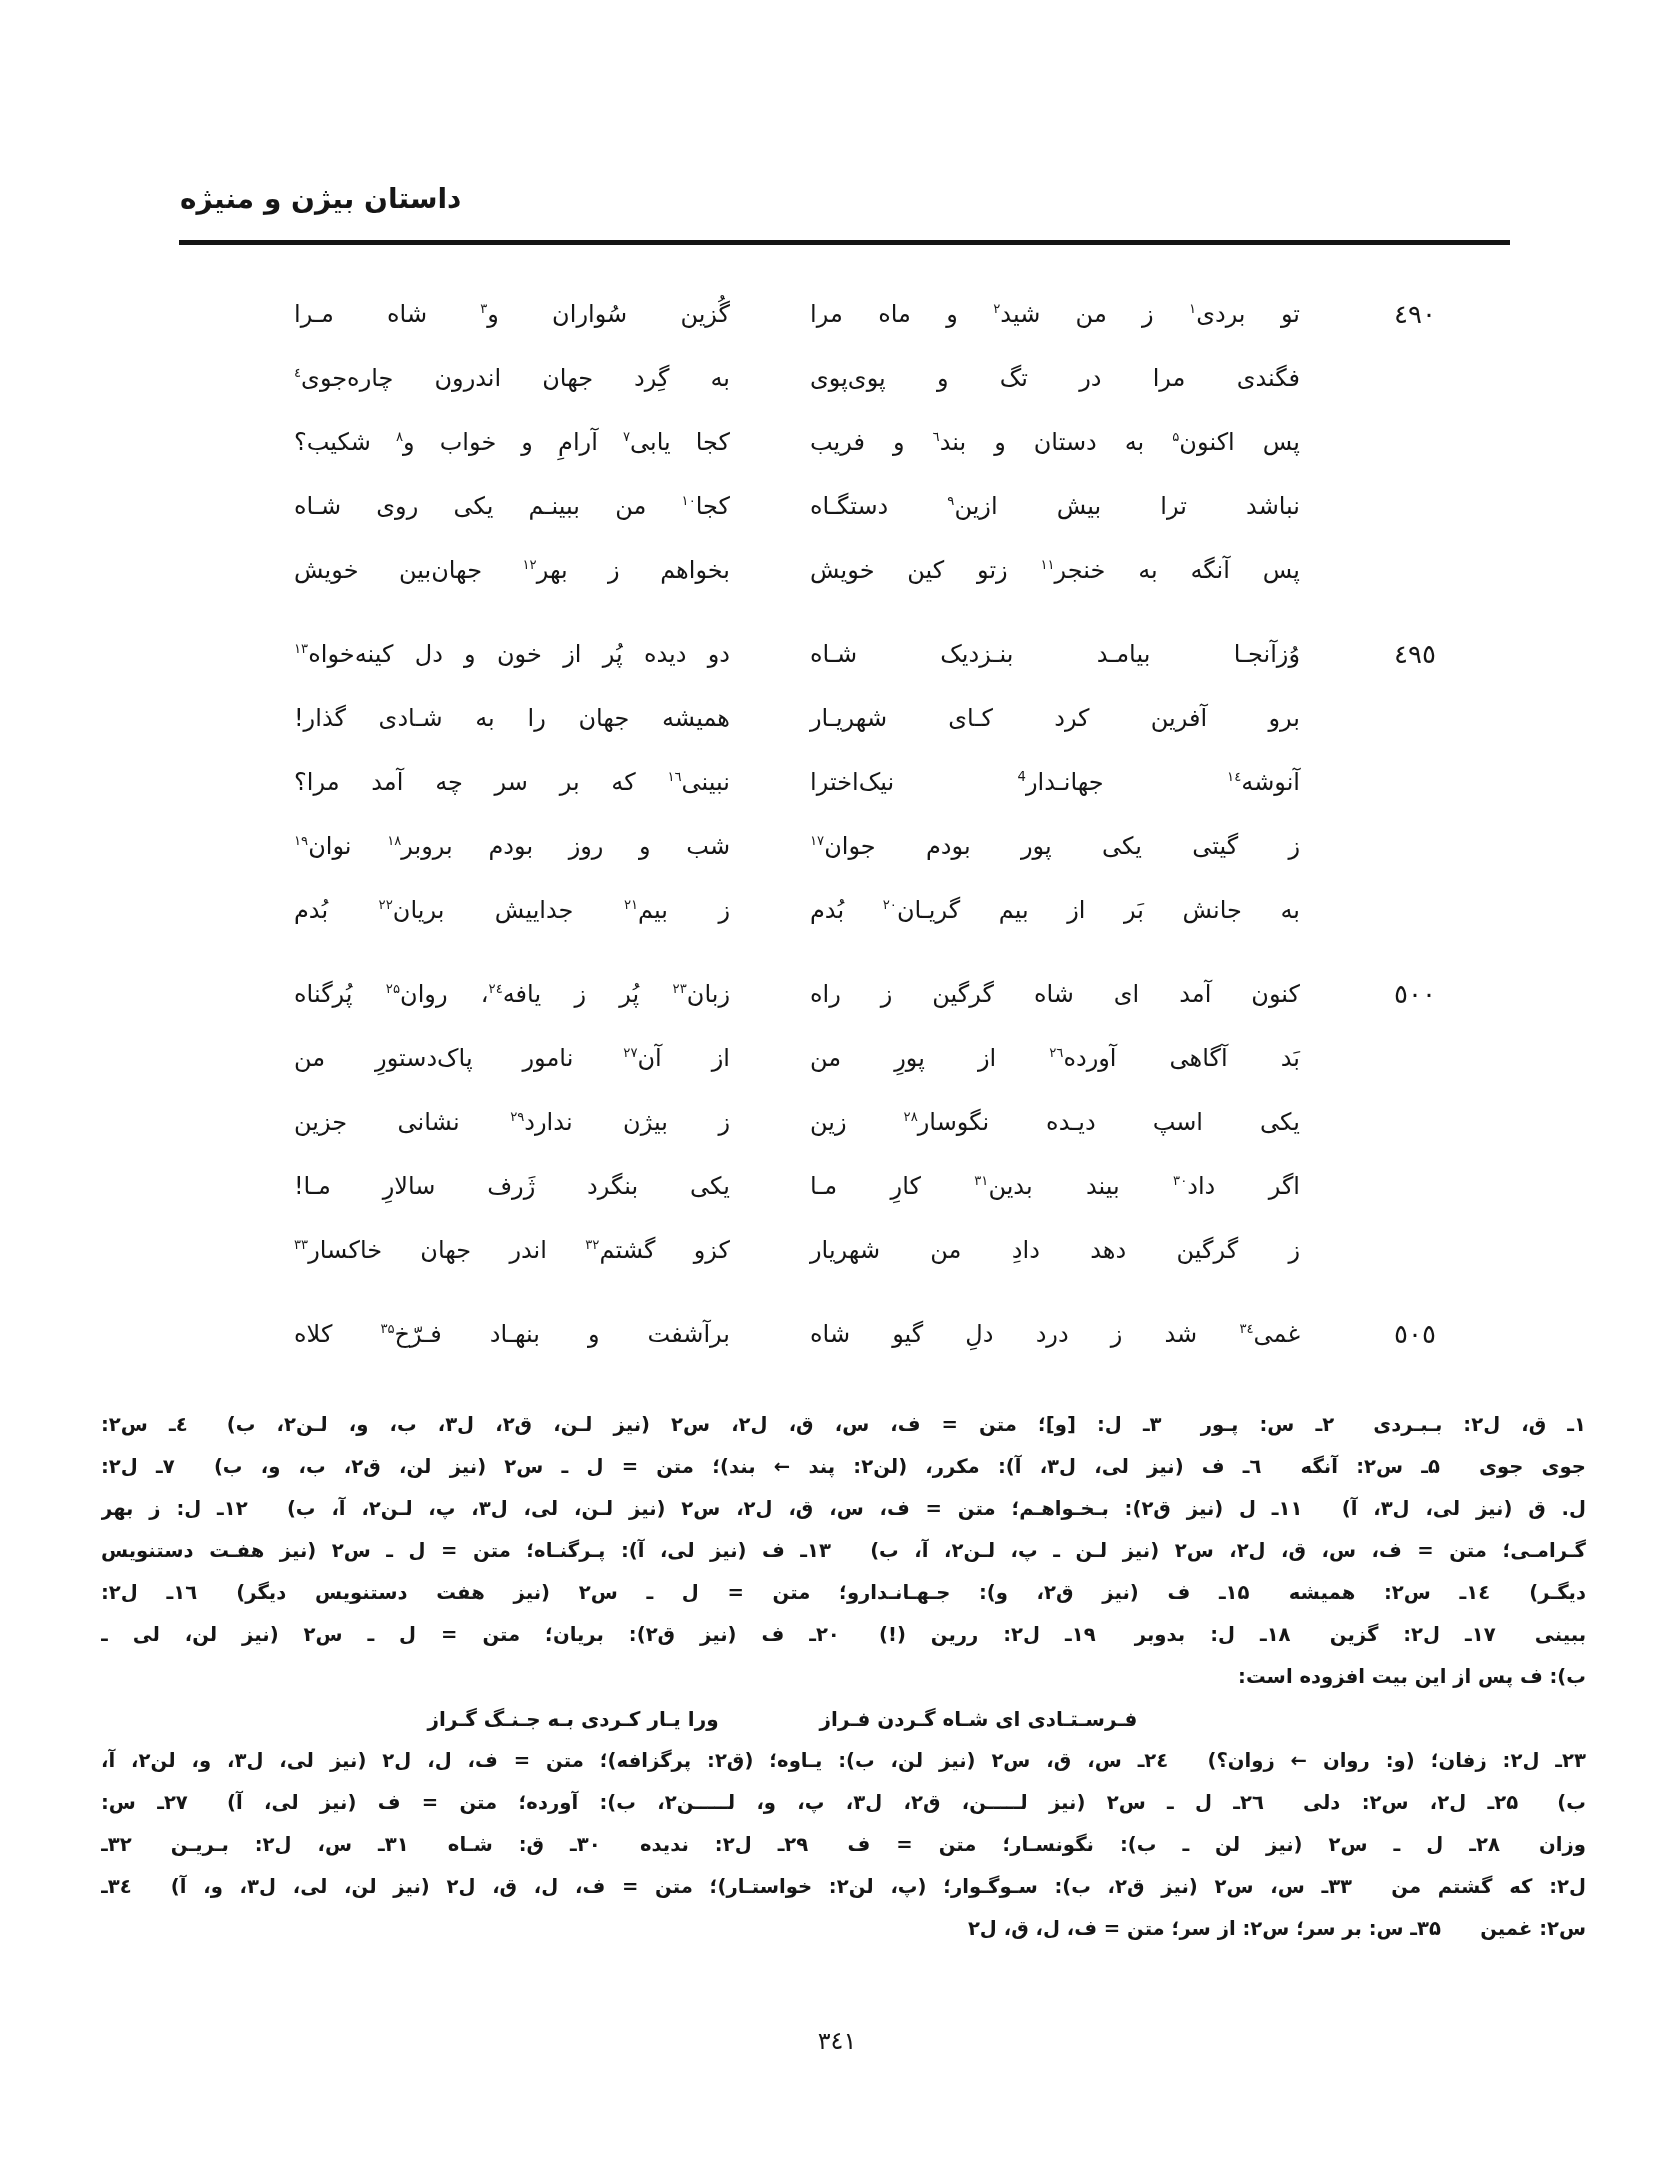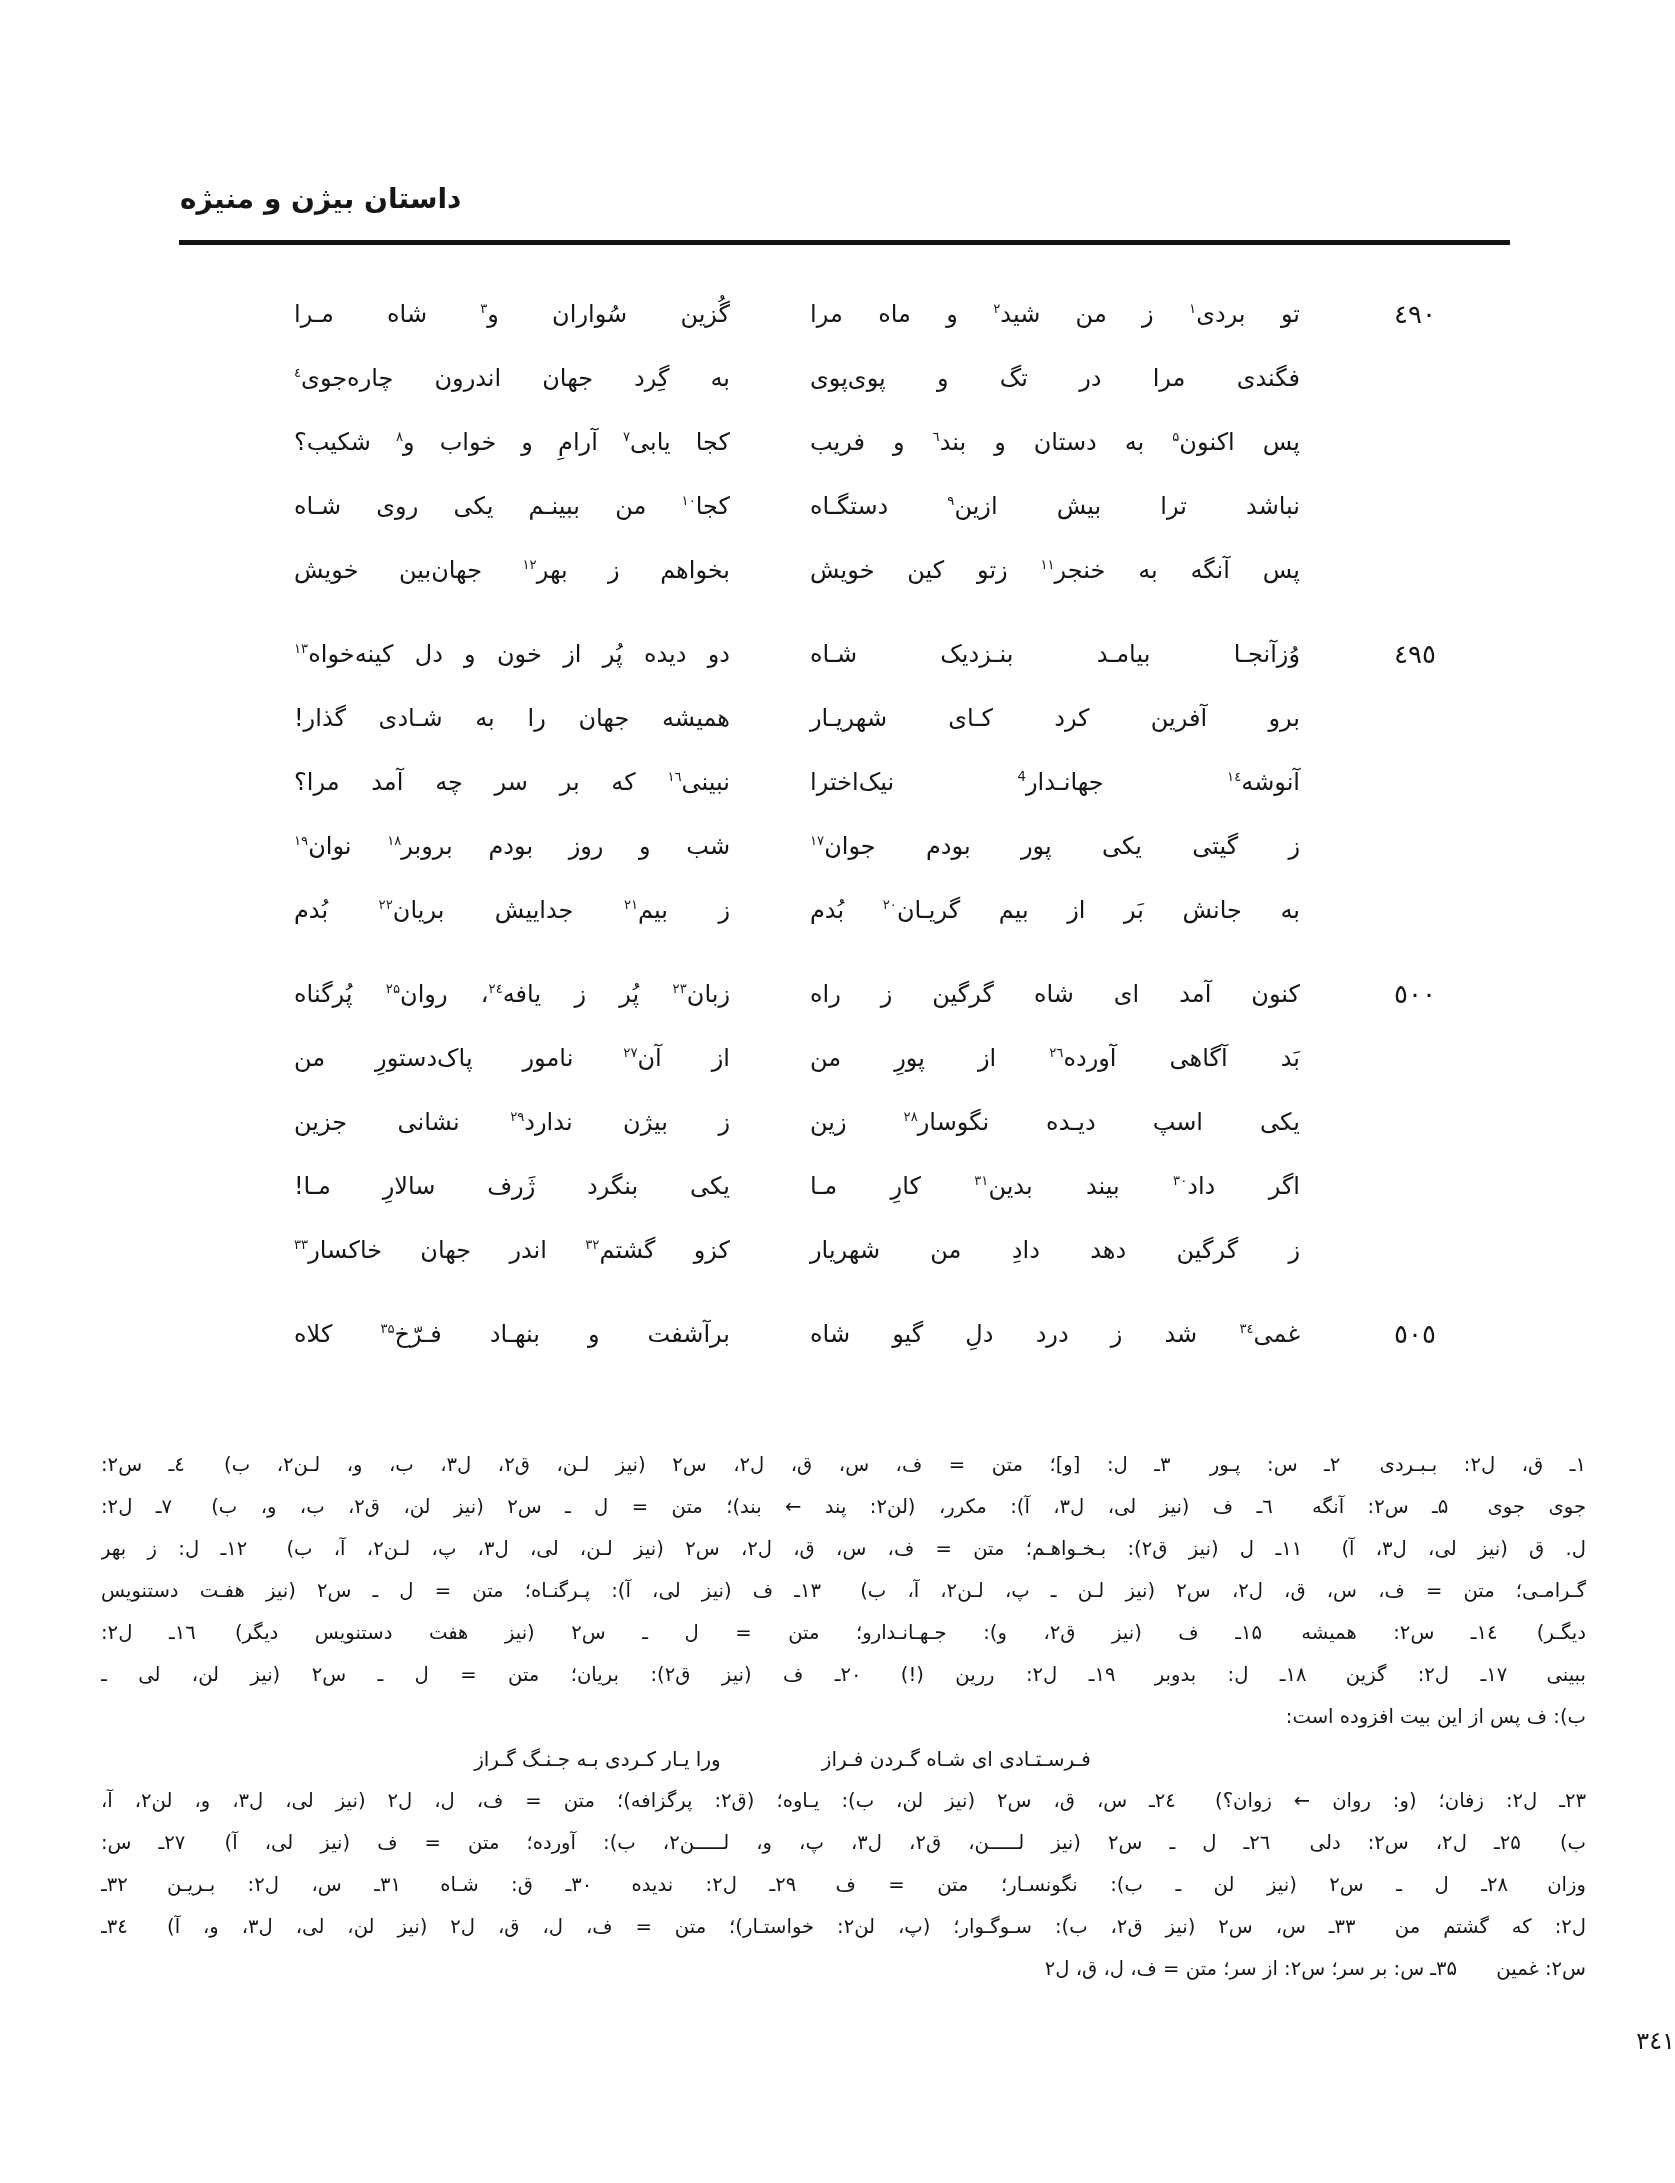--- a/index.html
+++ b/index.html
@@ -32,39 +32,40 @@
   }
   .vnum { font-size:26px; text-align:left; padding-left:37px; }
   .hemi {
     font-size:24px;
     text-align:justify;
     text-align-last:justify;
     margin-left:23px;
   }
   sup { font-size:0.55em; line-height:0; vertical-align:super; }
   .footnotes {
-    position:absolute; top:1444px; right:89px; width:1485px;
+    position:absolute; top:1404px; right:89px; width:1485px;
     font-size:19.6px;
+    font-weight:bold;
   }
   .fn-line {
     height:42px; line-height:42px;
     text-align:justify; text-align-last:justify;
     overflow:hidden;
   }
   .fn-line.short { text-align:right; text-align-last:auto; }
   .fn-verse {
     position:relative; left:-61px;
     height:42px;
     display:flex; justify-content:center; align-items:center;
     gap:101px; direction:rtl;
     font-size:20px;
   }
   .page-number {
     position:absolute; top:2027px; left:0; width:100%;
-    text-align:right; font-size:24px;
+    text-align:center; font-size:24px;
   }
 </style>
 </head>
 <body>
 
 <div class="page">
 
   <div class="header-title">داستان بیژن و منیژه</div>
   <div class="header-rule"></div>
 

